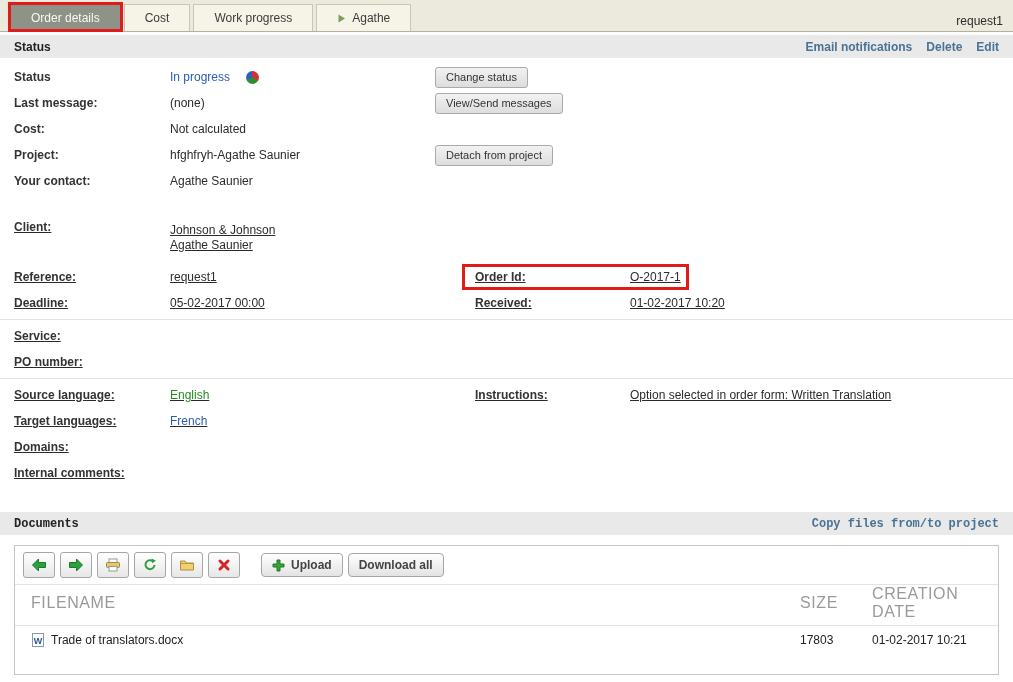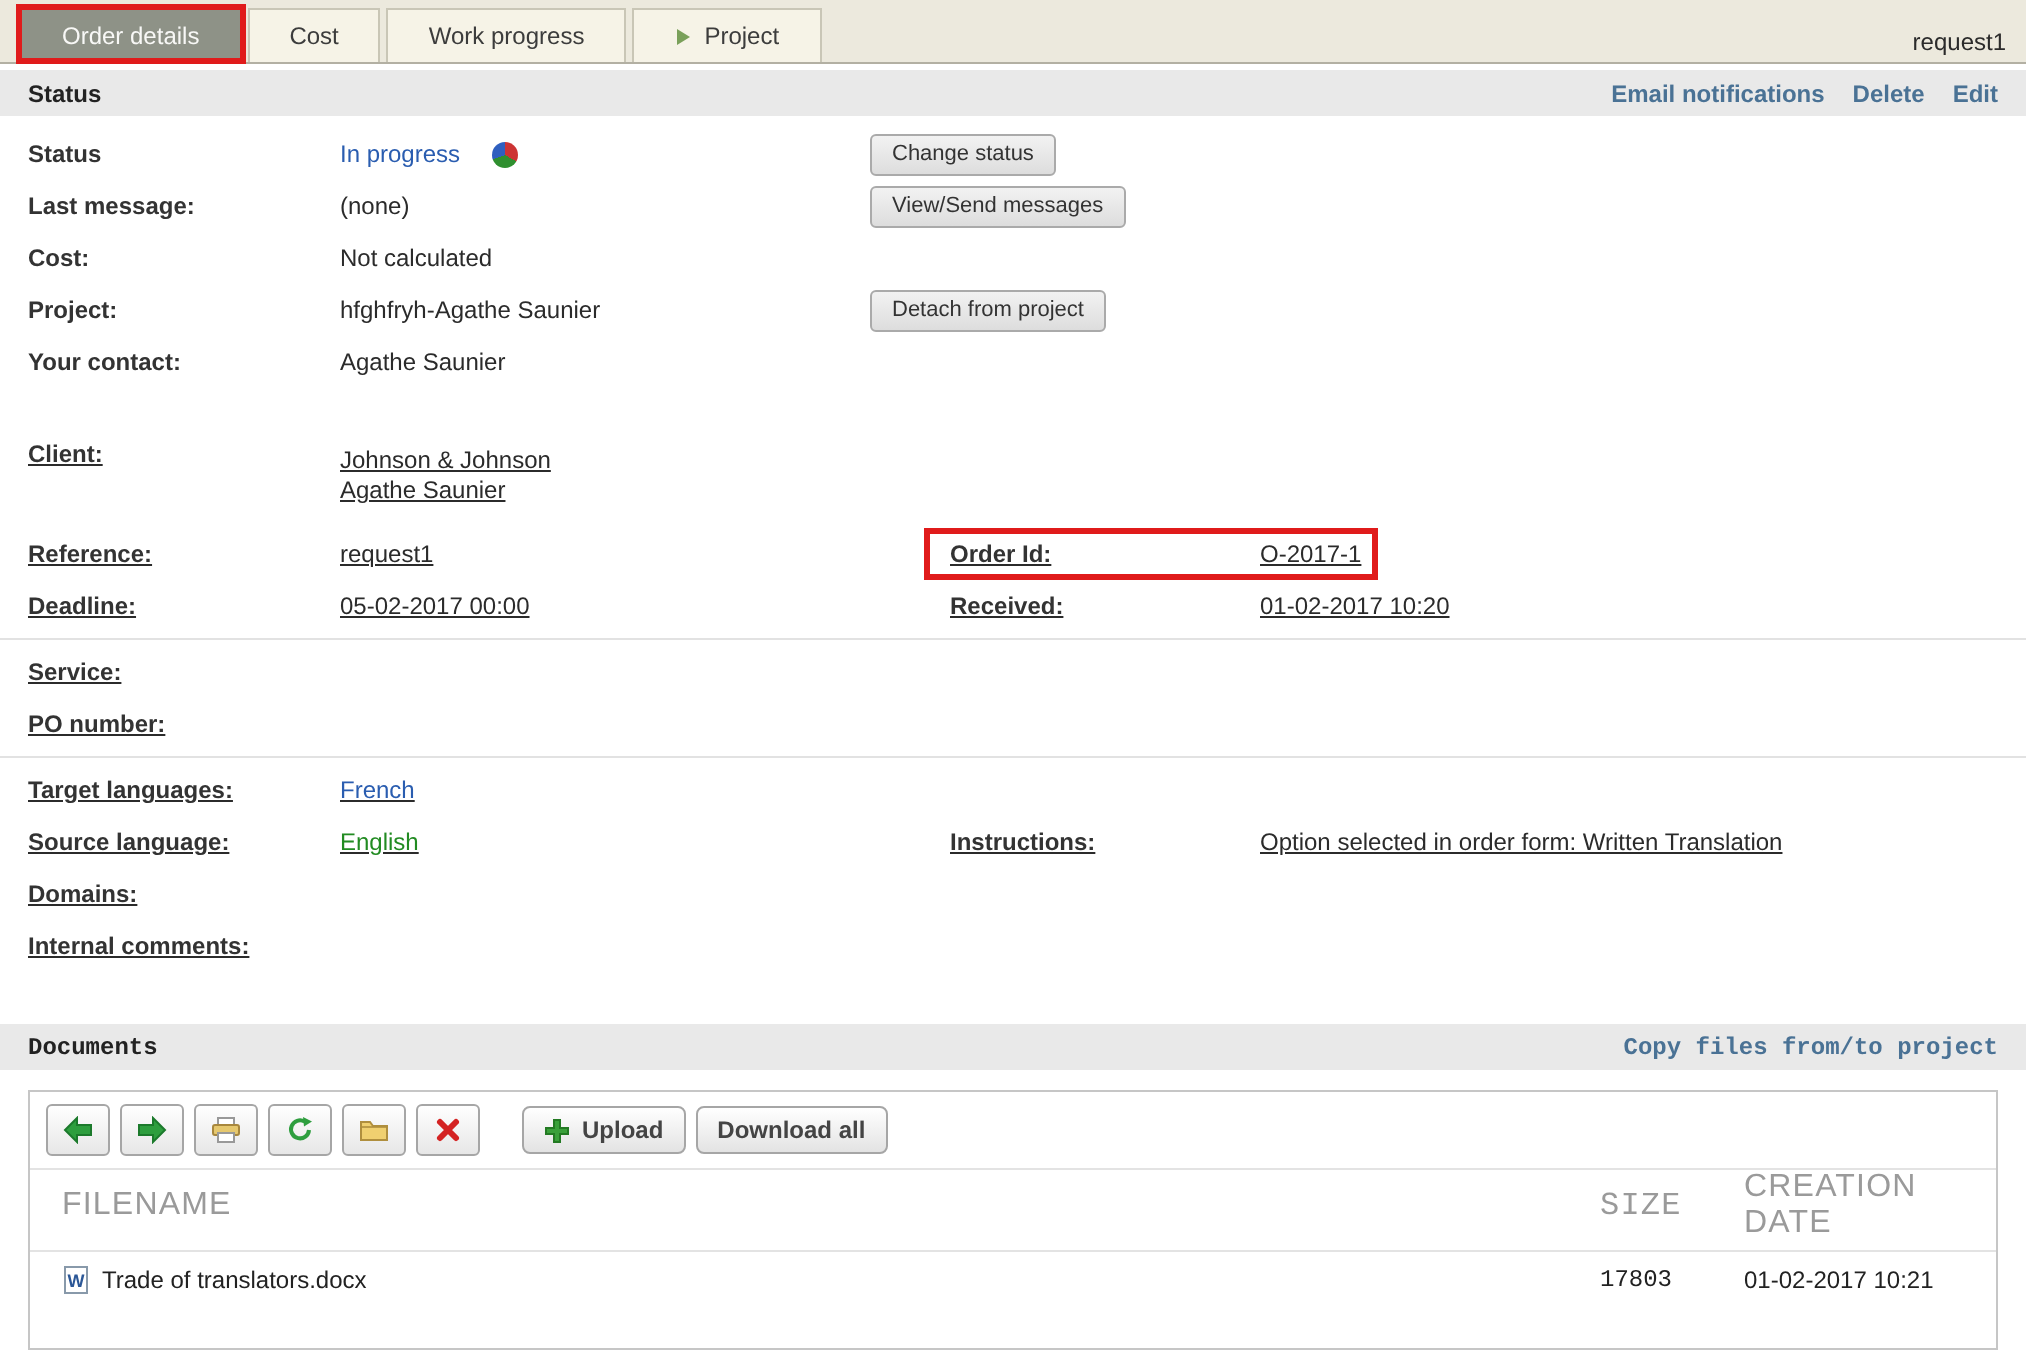--- a/index.html
+++ b/index.html
@@ -45,21 +45,21 @@
   .order-id-wrap .annotation-box{top:-6px;left:-13px;right:-8px;bottom:-6px;}
 
   
   .doc-panel{margin:10px 14px 0;height:128px;border:1px solid #c6c6c6;background:#fff;}
   .doc-toolbar{display:flex;align-items:center;gap:5px;padding:6px 8px;}
   .icon-btn{width:30px;height:24px;display:flex;align-items:center;justify-content:center;background:linear-gradient(#ffffff,#e7e7e7);border:1px solid #a6a6a6;border-radius:3px;cursor:pointer;flex:none;}
   .tool-btn{height:24px;display:flex;align-items:center;gap:6px;padding:0 10px;background:linear-gradient(#ffffff,#e3e3e3);border:1px solid #a6a6a6;border-radius:4px;font-weight:bold;color:#444;font-size:12px;cursor:pointer;font-family:inherit;}
   .upload-btn{margin-left:16px;}
   .doc-thead{display:flex;align-items:center;padding:0 8px 4px 16px;border-top:1px solid #e3e3e3;border-bottom:1px solid #e3e3e3;color:#9a9a9a;font-size:16px;letter-spacing:0.6px;}
   .col-file{flex:1;display:flex;align-items:center;gap:6px;min-width:0;}
-  .col-size{width:72px;flex:none;font-family:Liberation Mono, monospace;}
+  .col-size{width:72px;flex:none;}
   .col-date{width:118px;flex:none;}
   .doc-row{display:flex;align-items:center;padding:7px 8px 7px 16px;color:#222;cursor:pointer;}
   .icon-wrap{display:flex;align-items:center;flex:none;}
 </style>
 </head>
 <body>
 
 <div class="page">
 
   <div class="tabbar">
@@ -72,21 +72,21 @@
     </div>
     <div class="tab">
       <span>Work progress</span>
     </div>
     <div class="tab">
       <span class="icon-wrap">
           <svg width="9" height="9" viewBox="0 0 9 9">
             <path d="M1.5 0.5 L8 4.5 L1.5 8.5 Z" fill="#7aa05a"></path>
           </svg>
         </span>
-      <span>Project</span>
+      <span>Agathe</span>
     </div>
     <div class="page-ref">request1</div>
   </div>
 
   <div class="sec-hdr">
     <span class="sec-title">Status</span>
     <span class="hdr-actions">
       <span class="hdr-link">Email notifications</span>
       <span class="hdr-link">Delete</span>
       <span class="hdr-link">Edit</span>
@@ -156,28 +156,28 @@
       <span class="valw"></span>
     </div>
     <div class="row">
       <span class="lbl">PO number:</span>
       <span class="valw"></span>
     </div>
 
     <div class="divider"></div>
 
     <div class="row">
-      <span class="lbl">Target languages:</span>
-      <span class="valw link">French</span>
-    </div>
-    <div class="row">
       <span class="lbl">Source language:</span>
       <span class="valw green">English</span>
       <span class="lbl2">Instructions:</span>
       <span class="val2 grow">Option selected in order form: Written Translation</span>
+    </div>
+    <div class="row">
+      <span class="lbl">Target languages:</span>
+      <span class="valw link">French</span>
     </div>
     <div class="row">
       <span class="lbl">Domains:</span>
       <span class="valw"></span>
     </div>
     <div class="row">
       <span class="lbl">Internal comments:</span>
       <span class="valw"></span>
     </div>
   </div>

